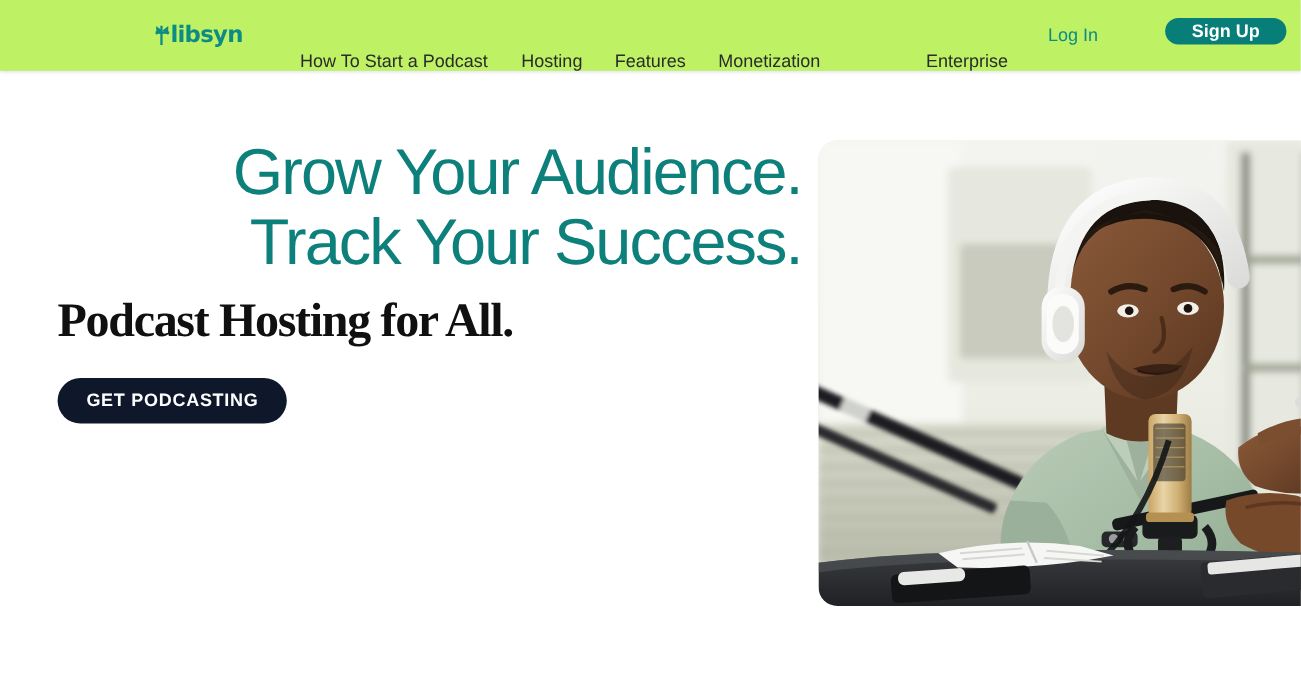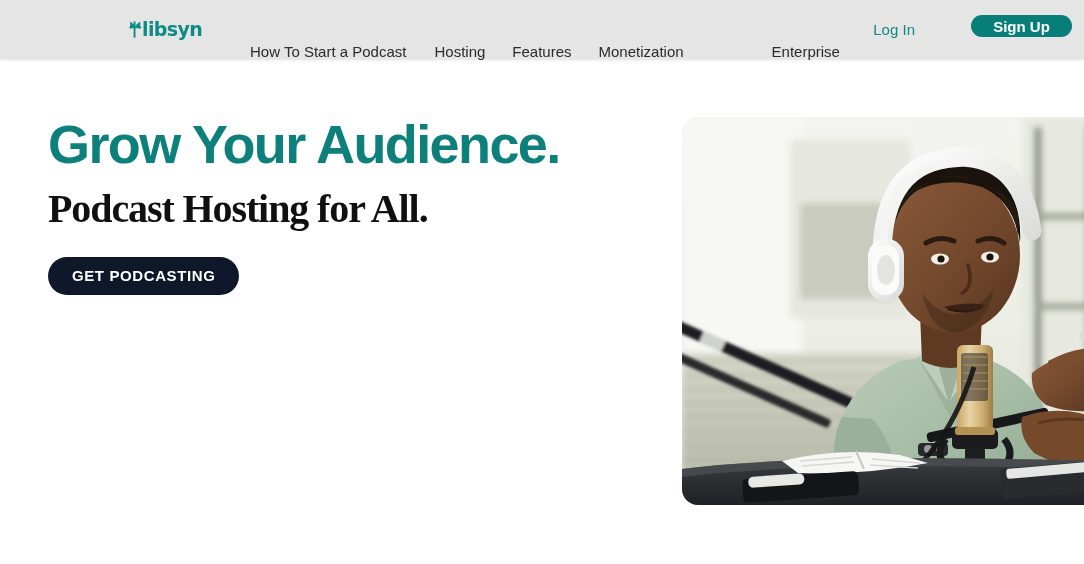--- a/index.html
+++ b/index.html
@@ -15,21 +15,21 @@
     overflow: hidden;
     position: relative;
   }
 
   
   .site-header {
     position: absolute;
     top: 0; left: 0;
     width: 1084px;
     height: 59px;
-    background: #e5e5e5;
+    background: #bef264;
     display: flex;
     align-items: center;
     box-shadow: 0 1px 3px rgba(0,0,0,0.13);
     z-index: 10;
   }
   .logo {
     position: absolute;
     left: 129px;
     top: 18px;
     display: flex;
@@ -114,24 +114,25 @@
   .hero-copy {
     position: absolute;
     left: 48px;
     top: 56px;
     width: 620px;
   }
   .headline {
     margin: 0;
     color: #0d807c;
     font-family: "Liberation Sans", sans-serif;
-    font-weight: 700;
+    font-weight: 400;
     font-size: 54px;
     line-height: 58px;
     letter-spacing: -1.6px;
+    text-align: right;
   }
   .headline .hl-line { display: block; white-space: nowrap; }
   .subhead {
     margin: 14px 0 0 0;
     color: #101010;
     font-family: Liberation Serif, serif;
     font-weight: 700;
     font-size: 40px;
     line-height: 44px;
     letter-spacing: -1.1px;
@@ -194,20 +195,21 @@
 
   <a class="login-link" href="#">Log In</a>
   <button class="signup-btn">Sign Up</button>
 </header>
 
 <section class="hero">
 
   <div class="hero-copy">
     <h1 class="headline">
       <span class="hl-line">Grow Your Audience.</span>
+      <span class="hl-line">Track Your Success.</span>
     </h1>
     <p class="subhead">Podcast Hosting for All.</p>
     <button class="cta-btn">GET PODCASTING</button>
   </div>
 
   <div class="hero-media">
     <svg viewBox="0 0 420 388" xmlns="http://www.w3.org/2000/svg" aria-hidden="true">
       <defs>
         <linearGradient id="bgWall" x1="0" y1="0" x2="0" y2="1">
           <stop offset="0%" stop-color="#f3f4ef"></stop>

